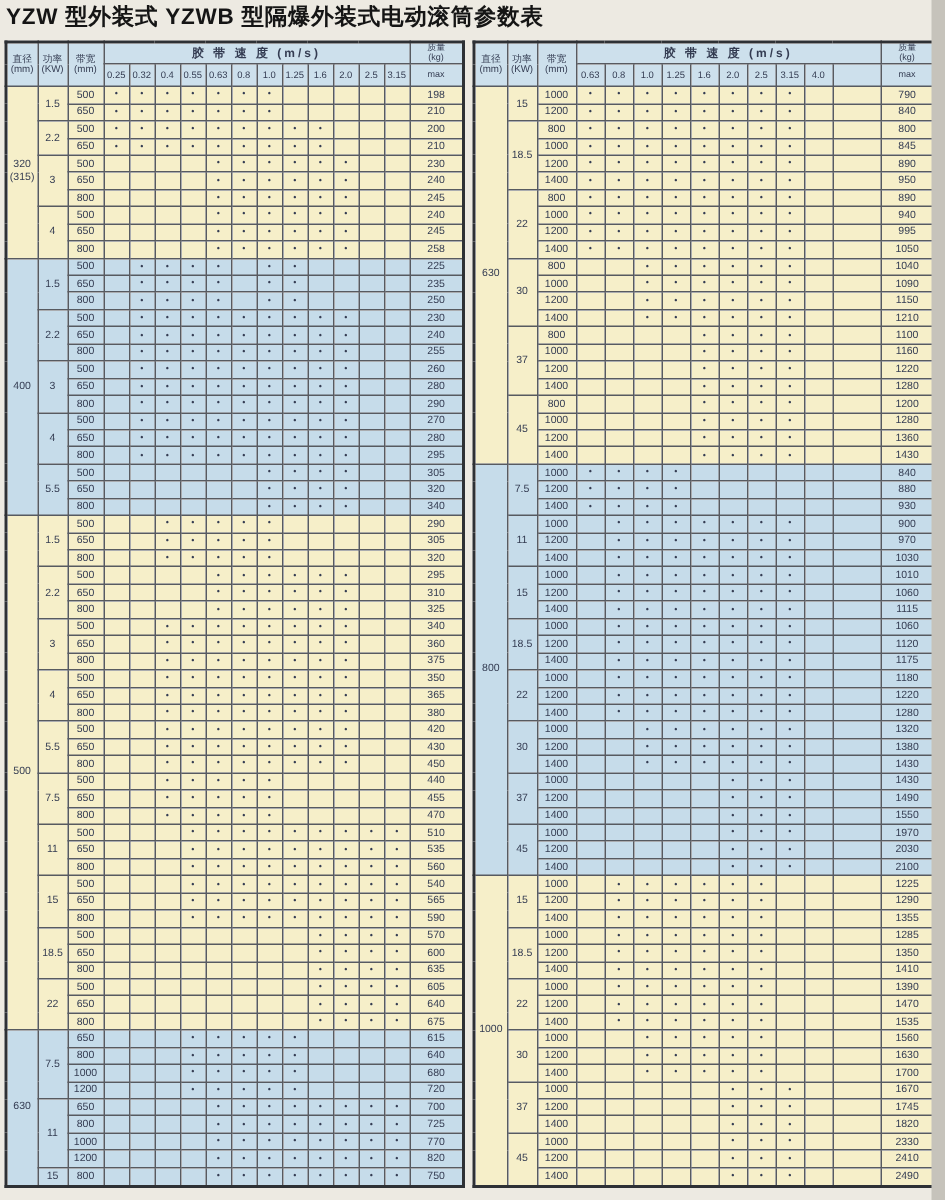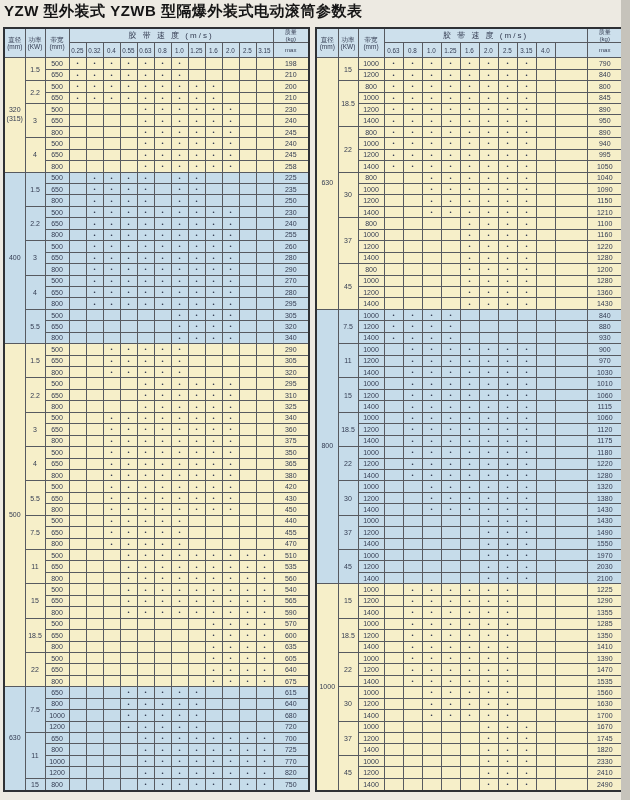--- a/index.html
+++ b/index.html
@@ -7,21 +7,21 @@
   .page{position:relative;width:630px;height:800px;background:#edeae2;overflow:hidden;}
   .scan-edge{position:absolute;right:0;top:0;width:9px;height:800px;background:#c6c3bb;}
   .page-title{position:absolute;top:2px;left:4px;margin:0;font-size:15px;font-weight:bold;color:#151515;letter-spacing:0.5px;white-space:nowrap;}
   .tables{position:absolute;top:27px;left:3px;display:flex;gap:5px;}
   table.ptable{border-collapse:collapse;table-layout:fixed;border:2px solid #2e3135;background:#fff;}
   table.ptable th,table.ptable td{border:1px solid #575a60;padding:0;margin:0;text-align:center;vertical-align:middle;overflow:hidden;color:#343c52;}
   .hdr{background:var(--hdr,#cde0ec);}
   .tone-yellow{background:var(--yellow,#f6efc9);}
   .tone-blue{background:var(--blue,#c6dcea);}
   .hlabel{font-size:6.5px;line-height:1.15;font-weight:normal;}
-  .speed-title{font-size:8px;font-weight:normal;letter-spacing:2px;}
+  .speed-title{font-size:8px;font-weight:bold;letter-spacing:2px;}
   .speed-val{font-size:6.3px;font-weight:normal;}
   .mass-hdr{font-size:6px;line-height:1.1;font-weight:normal;}
   .num{font-size:7px;}
   .dia{font-size:7px;line-height:1.2;}
   .dot{font-size:6px;line-height:1;color:#3a3f48;}
 </style>
 </head>
 <body>
 
 <div class="page" style="background: rgb(237, 234, 226);">

